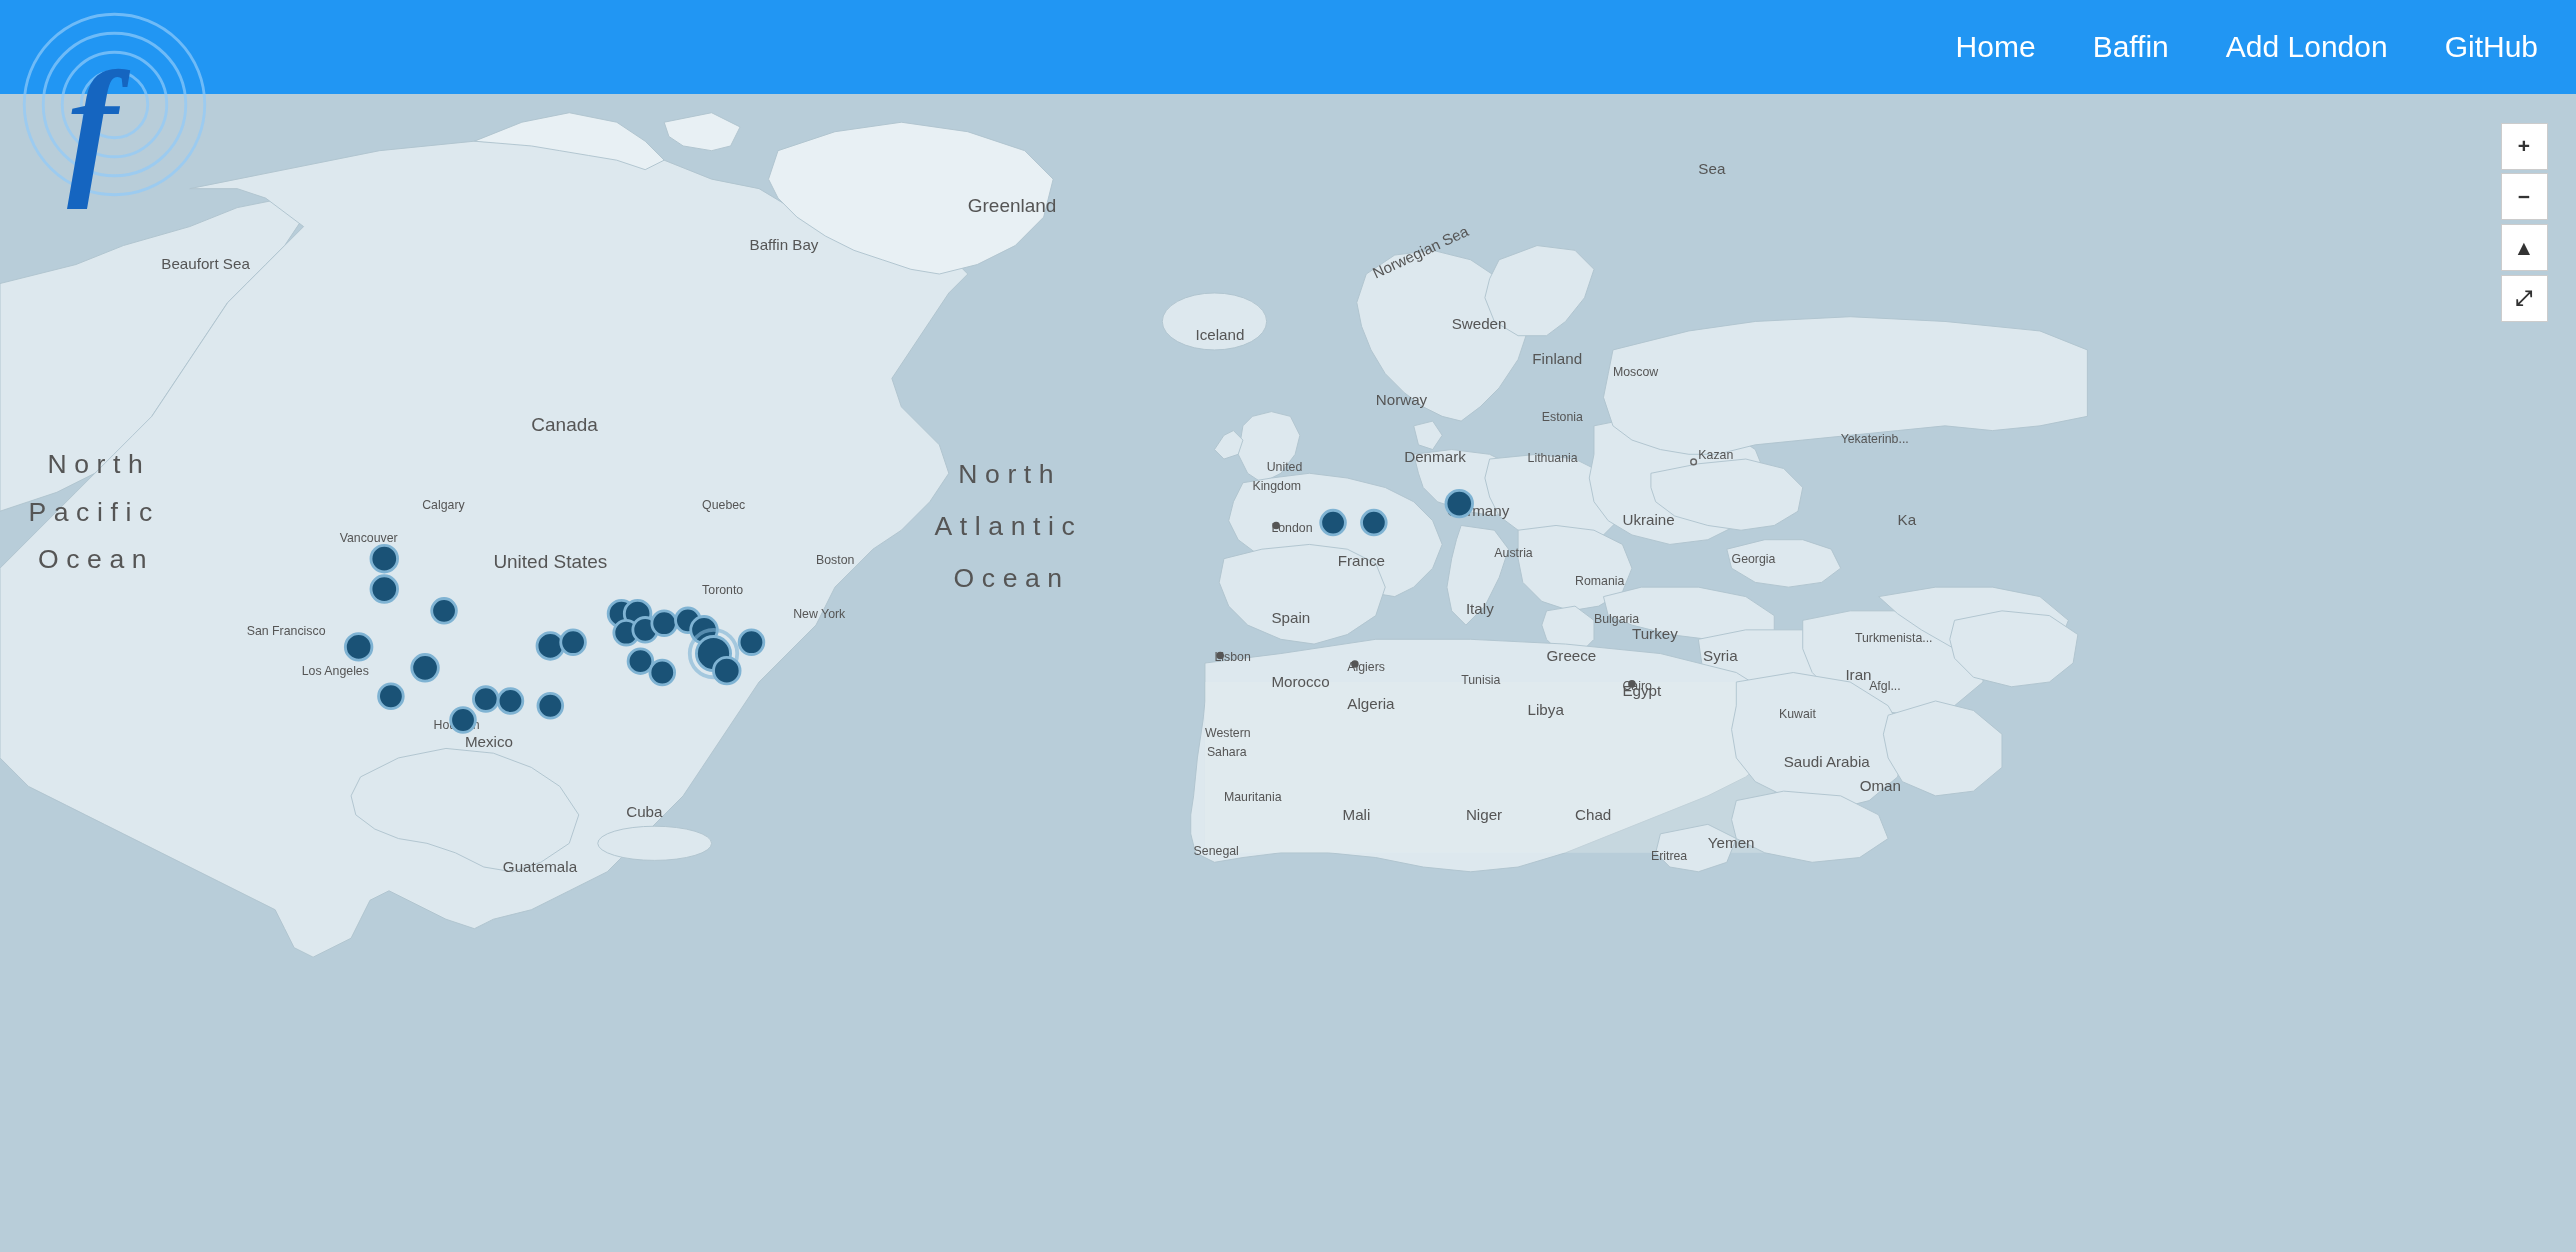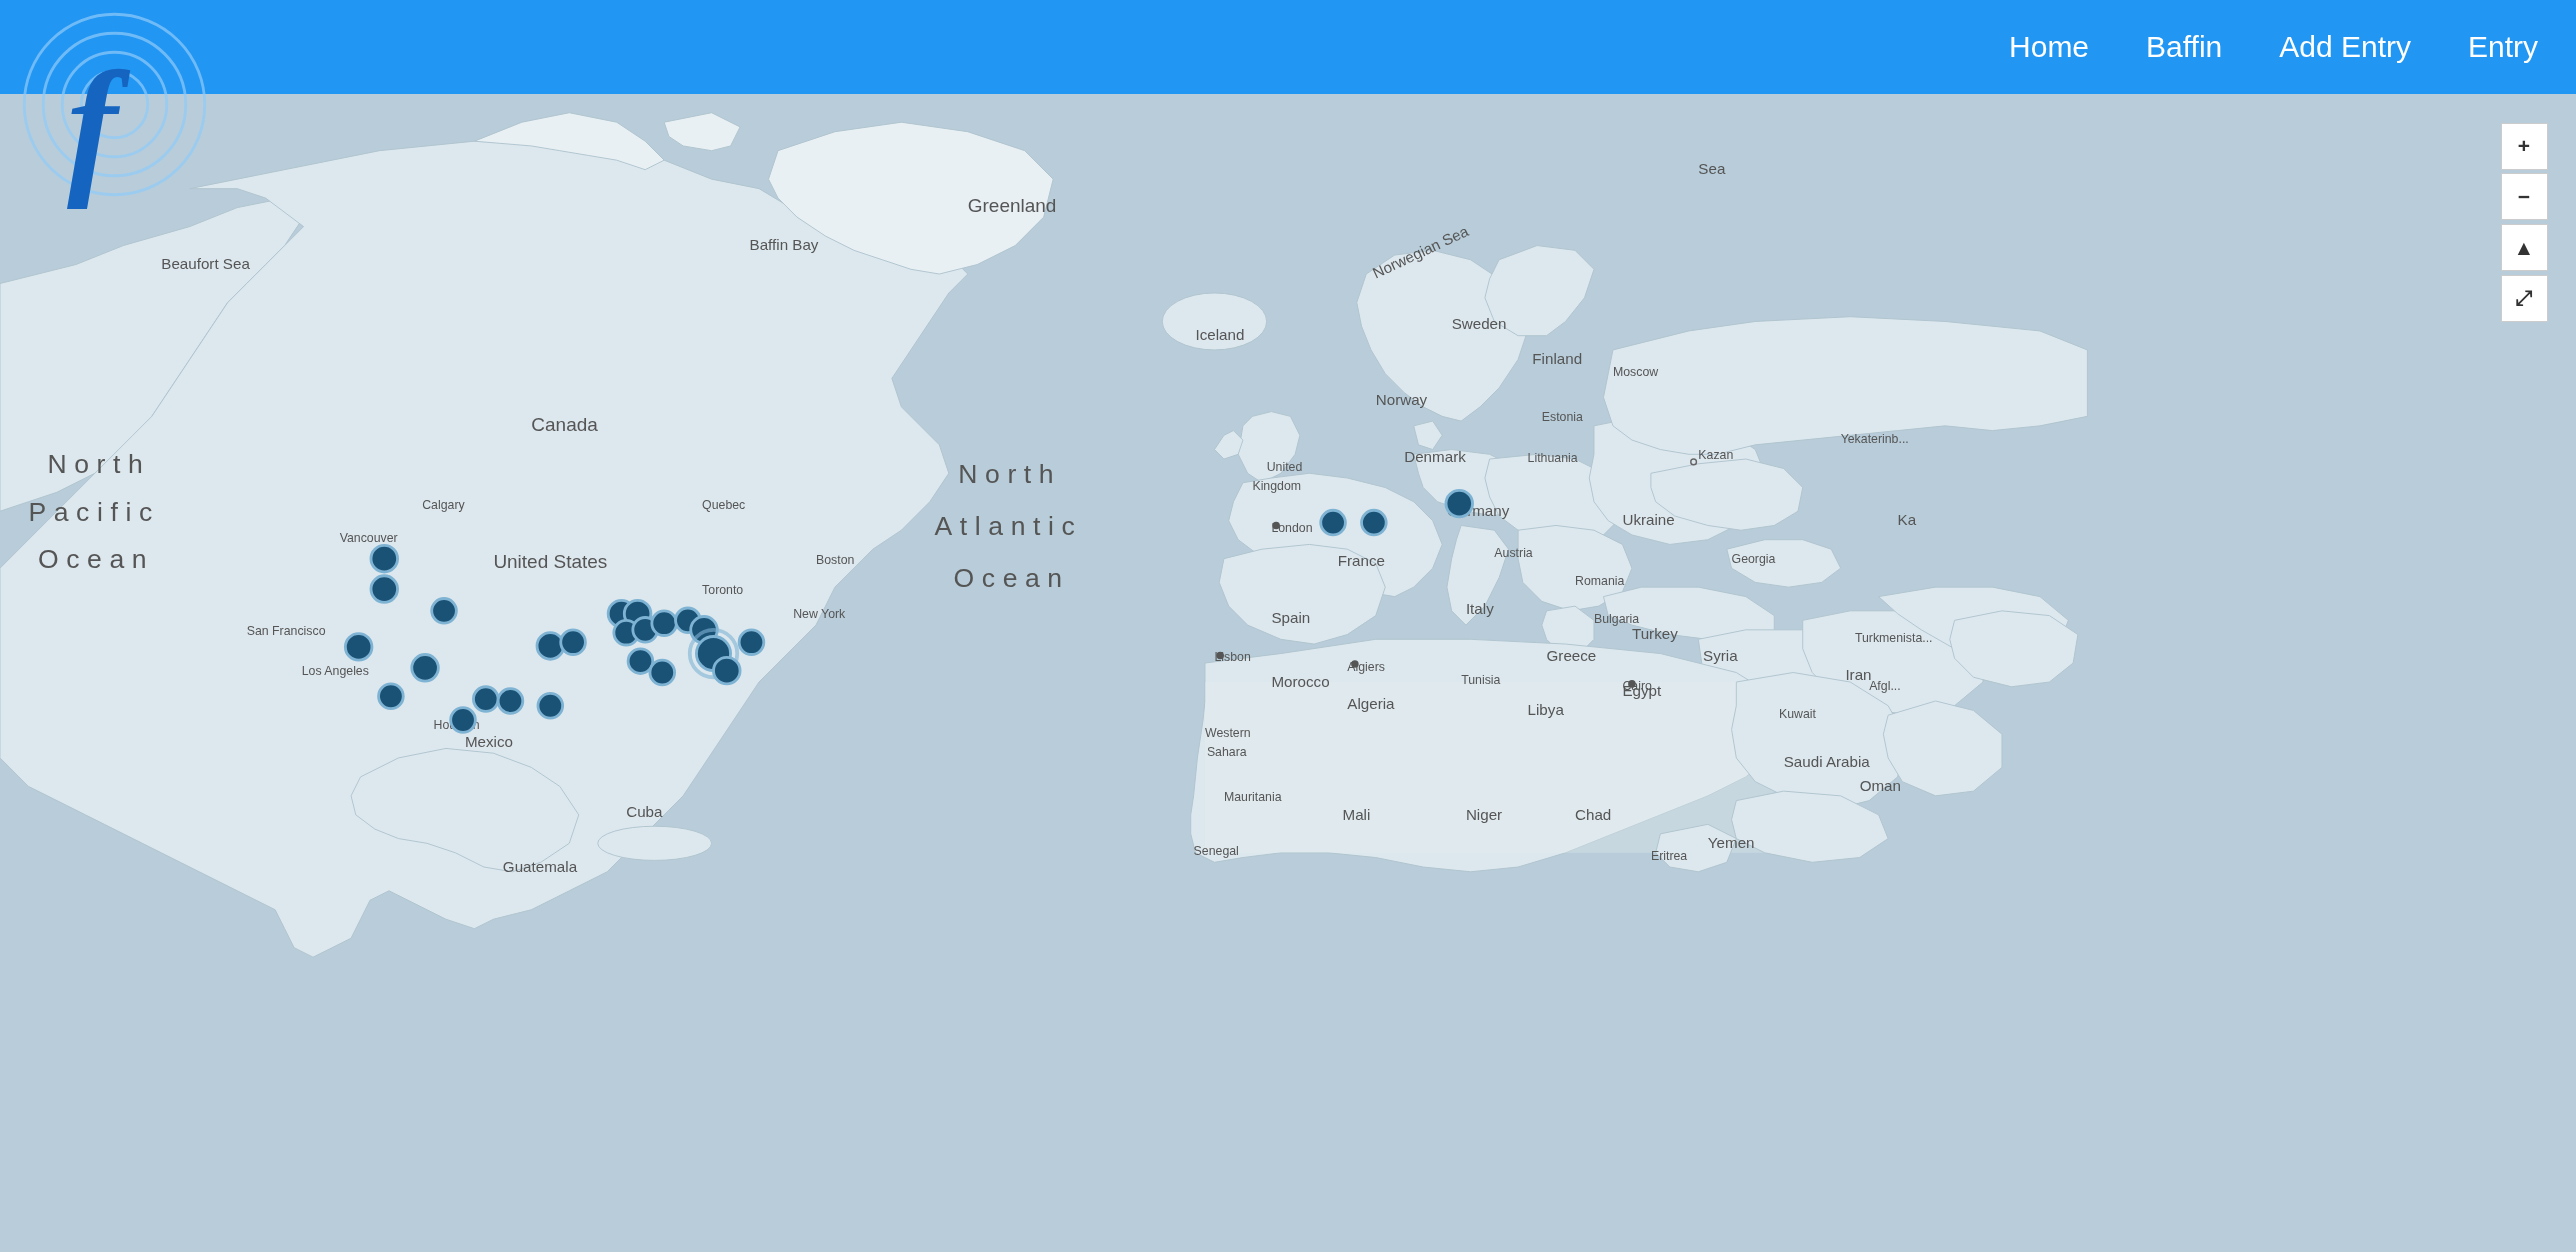--- a/index.html
+++ b/index.html
@@ -111,22 +111,22 @@
       <circle cx="110" cy="110" r="55" fill="none" stroke="#90CAF9" stroke-width="3" opacity="0.7"></circle>
       <circle cx="110" cy="110" r="35" fill="none" stroke="#90CAF9" stroke-width="3" opacity="0.7"></circle>
 
       <text x="60" y="185" font-family="Georgia, serif" font-size="160" font-style="italic" fill="#1565C0" font-weight="bold">f</text>
     </svg>
   </div>
 
   <nav class="nav-links">
     <a class="nav-link">Home</a>
     <a class="nav-link">Baffin</a>
-    <a class="nav-link">Add Entry</a>
-    <a class="nav-link">Entry</a>
+    <a class="nav-link">Add London</a>
+    <a class="nav-link">GitHub</a>
   </nav>
 </div>
 
 <div id="map-container">
   <svg id="map-svg" viewBox="0 0 2715 1221" xmlns="http://www.w3.org/2000/svg" preserveAspectRatio="xMidYMid slice">
 
     <rect width="2715" height="1221" fill="#b8cdd9"></rect>
 
     <path d="M0,200 L80,180 L130,160 L200,140 L250,120 L300,110 L320,130 L300,160 L280,180 L260,200 L240,220 L220,250 L200,280 L180,310 L160,340 L140,370 L120,390 L100,400 L80,410 L60,420 L30,430 L0,440 Z" fill="#dde8ee" stroke="#b0c4ce" stroke-width="1"></path>
 

